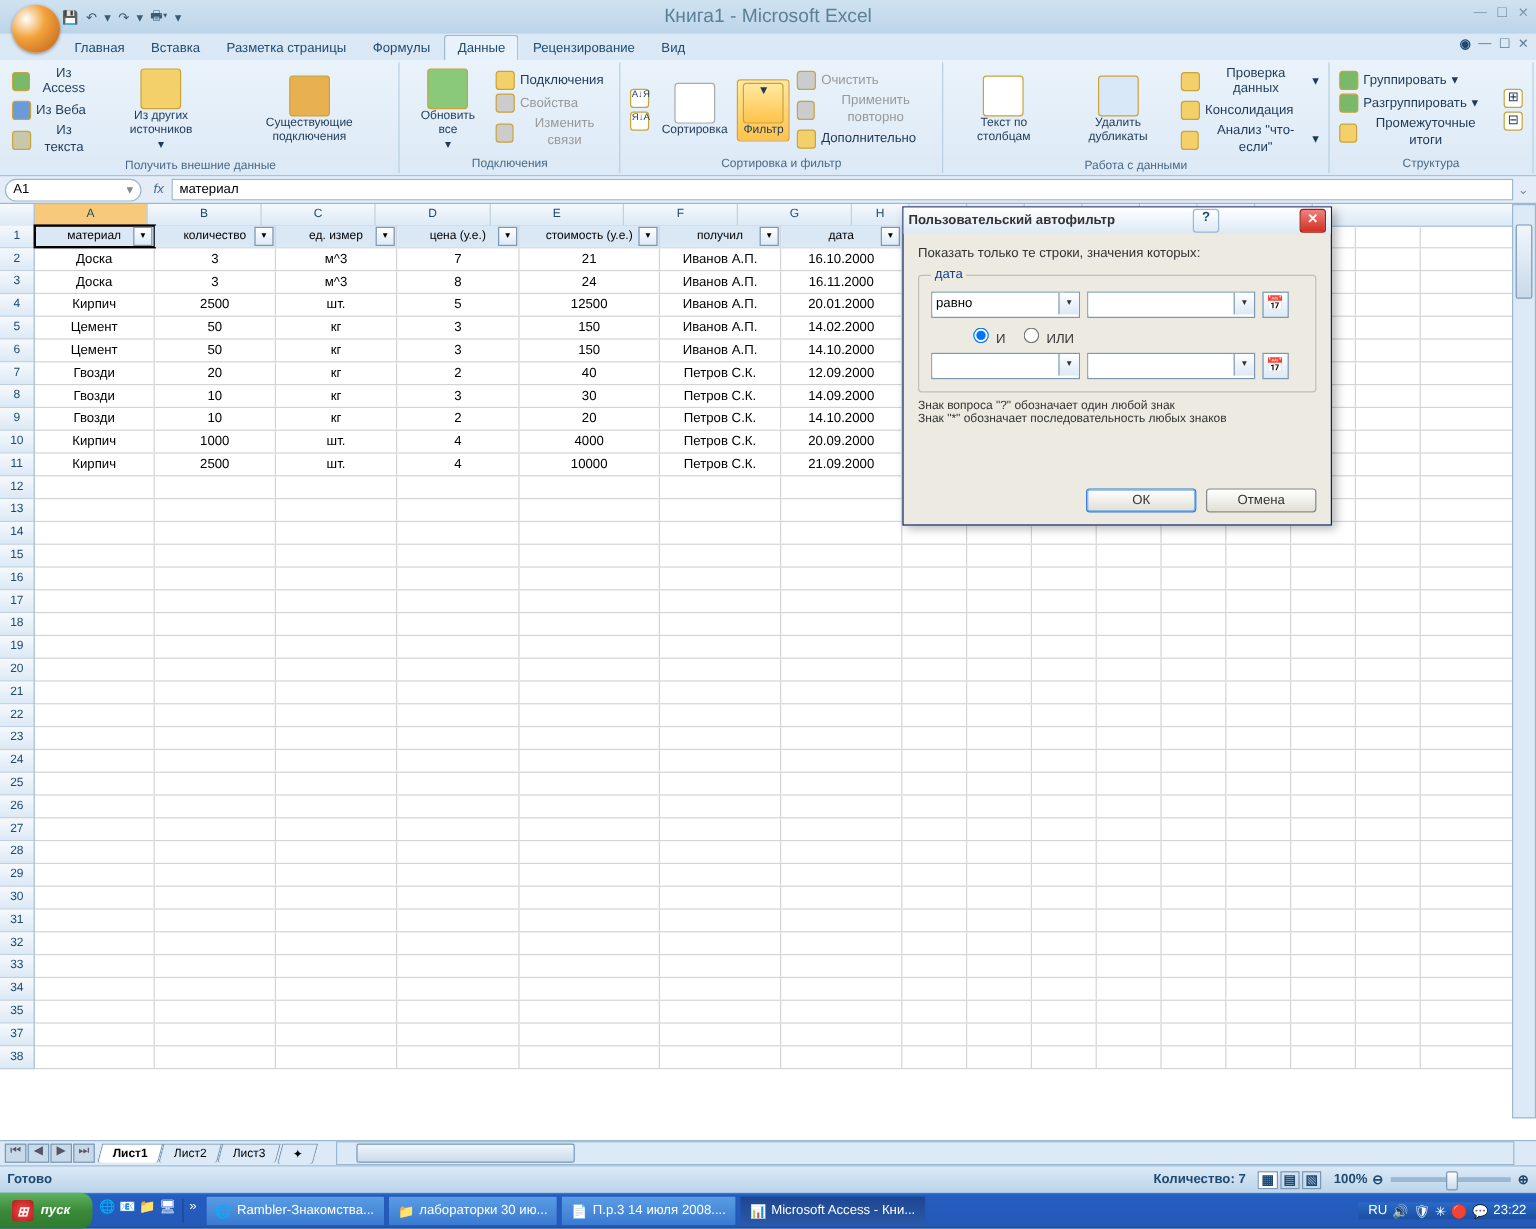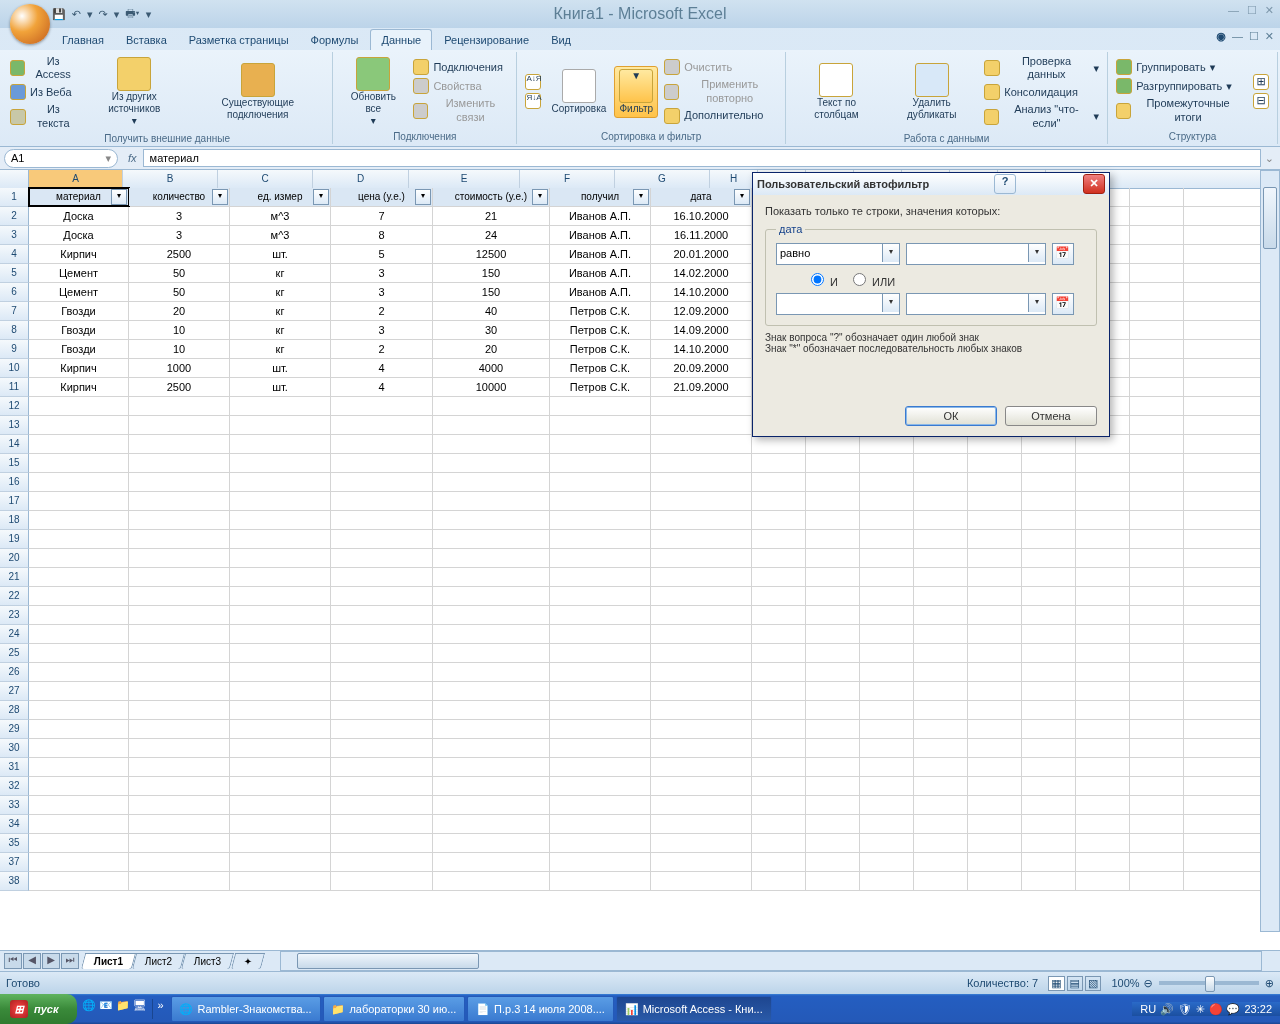--- a/index.html
+++ b/index.html
@@ -40,21 +40,21 @@
 .filter-btn{position:absolute;right:1px;top:1px;width:14px;height:14px;background:linear-gradient(#fff,#dce9f6);border:1px solid #7a97b3;font-size:8px;line-height:12px;text-align:center;}
 .grid-wrap{flex:1;display:flex;flex-direction:column;}
 .cw-A{width:93px}.cw-B{width:94px}.cw-C{width:94px}.cw-D{width:95px}.cw-E{width:110px}.cw-F{width:94px}.cw-G{width:94px}.cw-rest{width:47px}
 .selcell{outline:2px solid #000;outline-offset:-1px;}
 .sheet-tabs{height:20px;background:#dce9f6;display:flex;align-items:center;border-top:1px solid #9bb8d3;font-size:10px;}
 .st-nav{display:flex;gap:1px;margin:0 4px;}
 .st-nav div{width:16px;height:14px;background:#c8daea;border:1px solid #7a97b3;text-align:center;line-height:12px;color:#556;}
 .st-tab{padding:2px 10px;background:#fff;border:1px solid #7a97b3;border-bottom:none;border-radius:0 0 3px 3px;transform:skewX(-15deg);}
 .st-tab span{display:inline-block;transform:skewX(15deg);}
 .st-tab.inactive{background:#dce9f6;}
-.statusbar{height:22px;background:linear-gradient(#dbe9f6,#bcd4e9);display:flex;align-items:center;padding:0 6px;color:#1e4a72;font-size:11px;border-top:1px solid #9bb8d3;}
+.statusbar{height:22px;background:linear-gradient(#dbe9f6,#bcd4e9);display:flex;align-items:center;padding:0 6px;color:#1e4a72;font-size:11px;border-top:1px solid #9bb8d3;font-weight:bold;}
 .taskbar{height:30px;background:linear-gradient(#3a81d6,#245ec1 6%,#2459b8 92%,#1a4690);display:flex;align-items:center;color:#fff;font-size:11px;}
 .start-btn{height:30px;padding:0 18px 0 10px;background:linear-gradient(#5fb35f,#3a8a3a 50%,#2f7a2f);display:flex;align-items:center;font-weight:bold;font-style:italic;border-radius:0 10px 10px 0;}
 .tb-item{height:24px;padding:0 8px;margin:0 1px;background:linear-gradient(#5a9de5,#3a7ad0);border:1px solid #2459b8;border-radius:2px;display:flex;align-items:center;gap:4px;max-width:150px;overflow:hidden;white-space:nowrap;}
 .tb-item.active{background:linear-gradient(#1e4690,#2a5aa8);}
 .tray{margin-left:auto;background:linear-gradient(#2a6ac8,#1b4fa0);height:14px;display:flex;align-items:center;padding:0 8px;gap:4px;}
 .dialog{position:absolute;left:752px;top:172px;width:356px;background:#eceae1;border:1px solid #0a246a;box-shadow:3px 3px 8px rgba(0,0,0,.3);z-index:50;font-size:11px;}
 .dlg-title{height:22px;background:linear-gradient(#fff,#dce9f6);display:flex;align-items:center;padding:0 4px;font-weight:bold;color:#333;}
 .dlg-close{margin-left:auto;width:20px;height:18px;background:linear-gradient(#f08080,#d03020);color:#fff;text-align:center;border:1px solid #a02010;border-radius:3px;line-height:16px;font-weight:bold;}
 .dlg-help{width:20px;height:18px;background:linear-gradient(#fff,#dce9f6);border:1px solid #9bb8d3;text-align:center;margin-right:2px;border-radius:3px;color:#1e4a72;}
 .dlg-body{padding:10px 12px;color:#333;}

